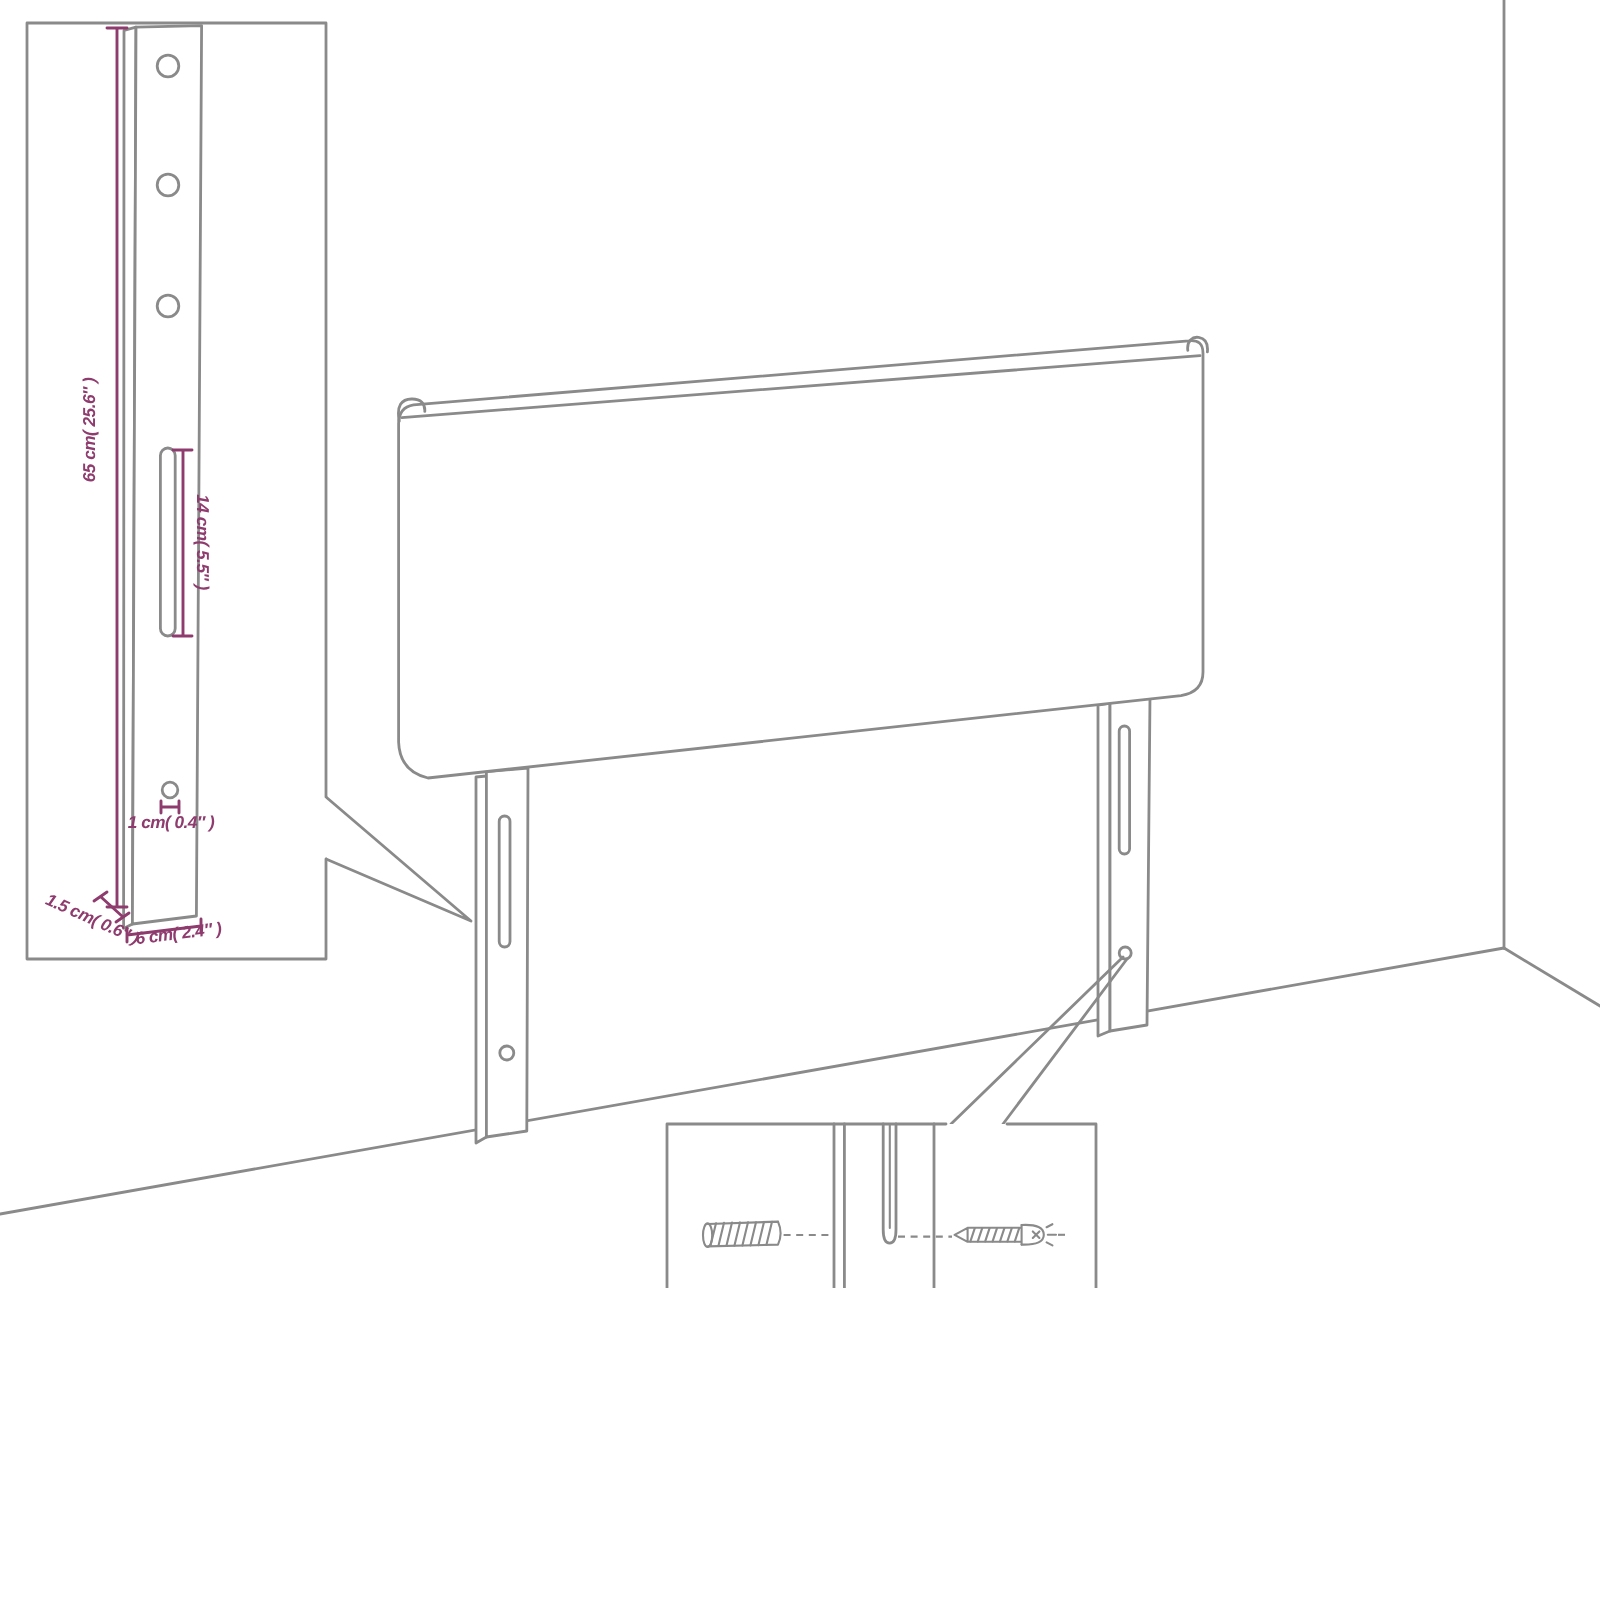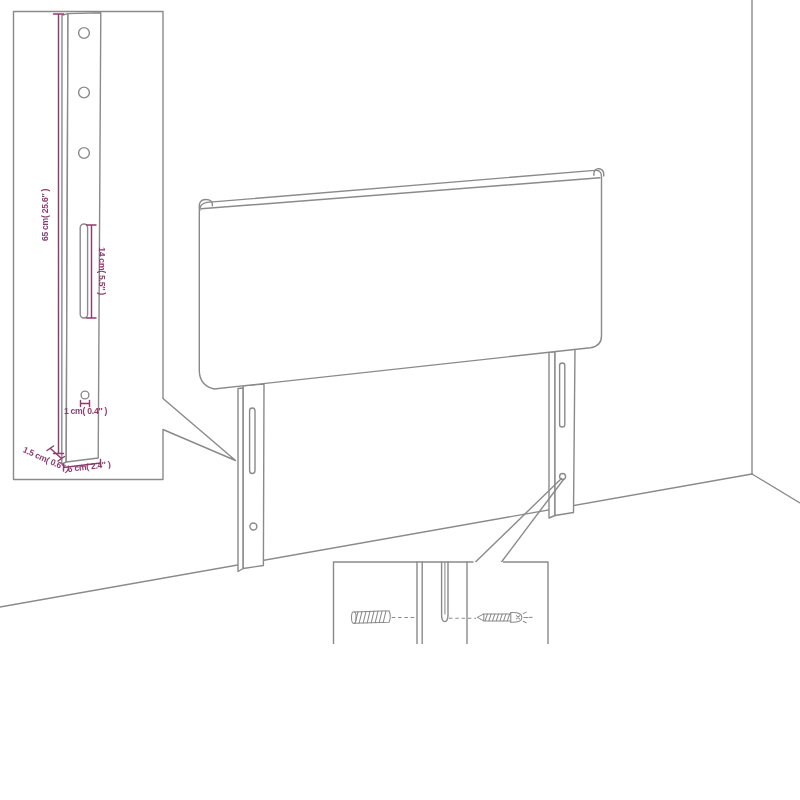--- a/index.html
+++ b/index.html
@@ -1,17 +1,17 @@
 <!DOCTYPE html>
 <html><head>
 <meta charset="utf-8">
 <style>
   html,body{margin:0;padding:0;background:#fff;}
   body{width:800px;height:800px;font-family:"Liberation Sans",sans-serif;}
-  .stage{position:relative;width:800px;height:644px;overflow:hidden;}
+  .stage{position:relative;width:800px;height:644px;overflow:hidden;font-style:italic;}
   svg{display:block;}
   
   .s{fill:none;stroke-width:1.4;stroke-linecap:round;stroke-linejoin:round;}
   .w{fill:#ffffff;stroke-width:1.4;stroke-linecap:round;stroke-linejoin:round;}
   .t{fill:none;stroke-width:1.05;stroke-linecap:round;stroke-linejoin:round;}
   .d{fill:none;stroke-width:1.05;stroke-dasharray:3.5 2.8;stroke-linecap:butt;}
   .dimline{fill:none;stroke-width:1.45;stroke-linecap:round;stroke-linejoin:round;}
   svg text{font-family:"Liberation Sans",sans-serif;font-weight:700;font-size:8.6px;
            letter-spacing:-0.25px;stroke:none;}
 </style>

